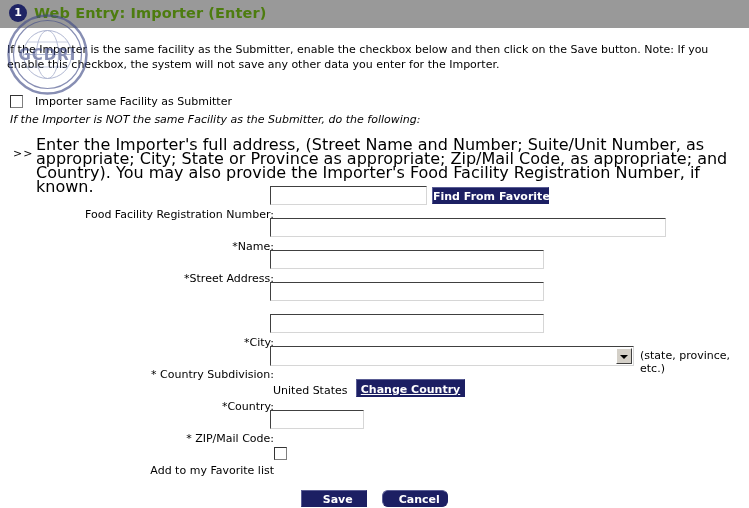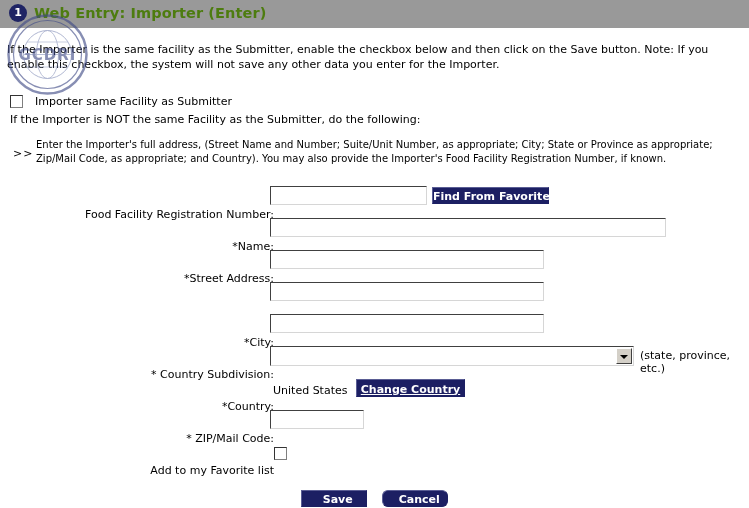--- a/index.html
+++ b/index.html
@@ -101,35 +101,36 @@
   }
   .chk-label {
     margin-left: 12px;
     font-size: 11px;
   }
   .notsame {
     position: absolute;
     left: 10px;
     top: 113px;
     font-size: 11px;
+    font-style: italic;
   }
   .arrow-marker {
     position: absolute;
     left: 13px;
     top: 147px;
     font-size: 11px;
     letter-spacing: 1px;
   }
   .instr {
     position: absolute;
     left: 36px;
     top: 138px;
     width: 700px;
     line-height: 14px;
-    font-size: 10px;
+    font-size: 16px;
   }
 
   
   .form {
     position: absolute;
     left: 0;
     top: 186px;
     width: 749px;
   }
   .row {

